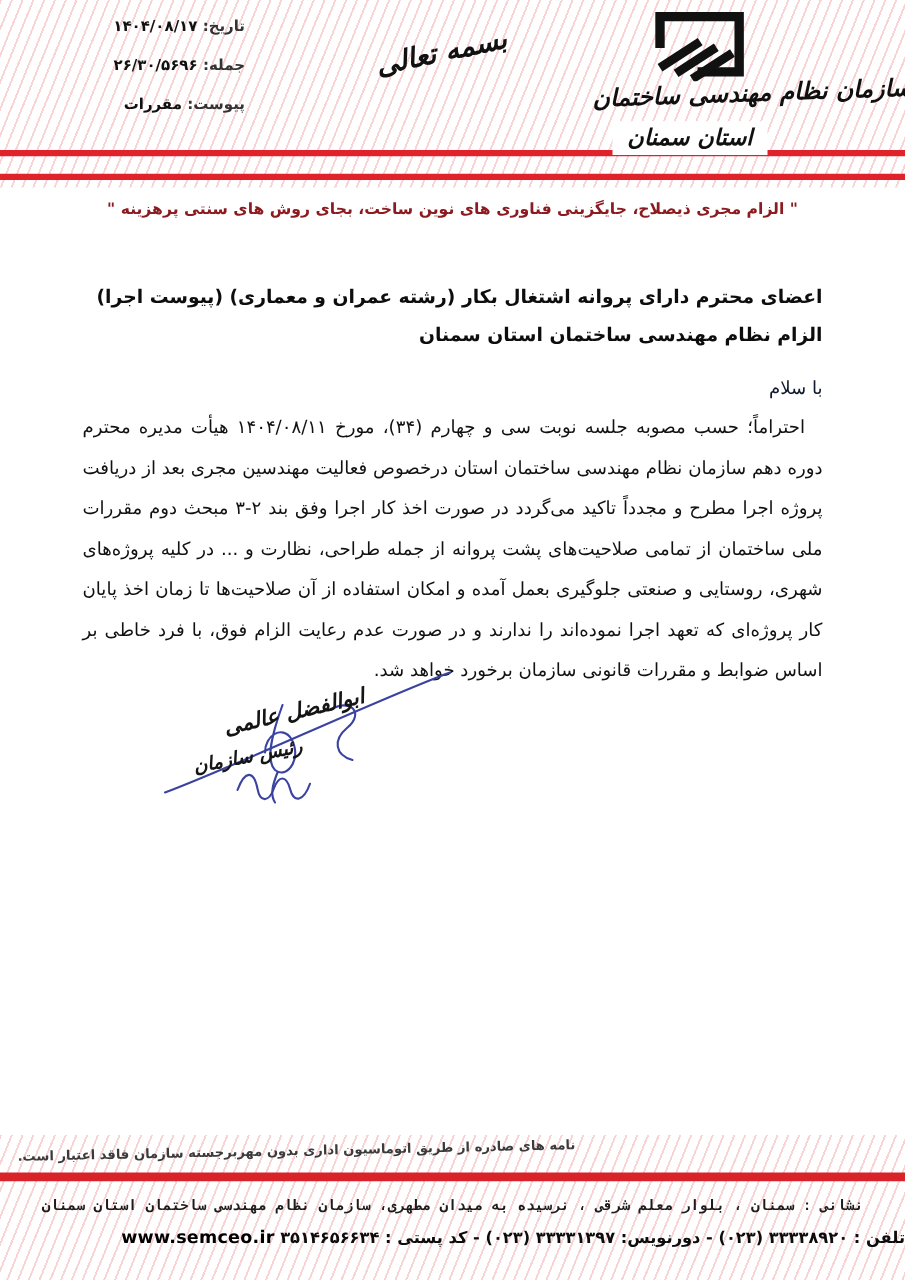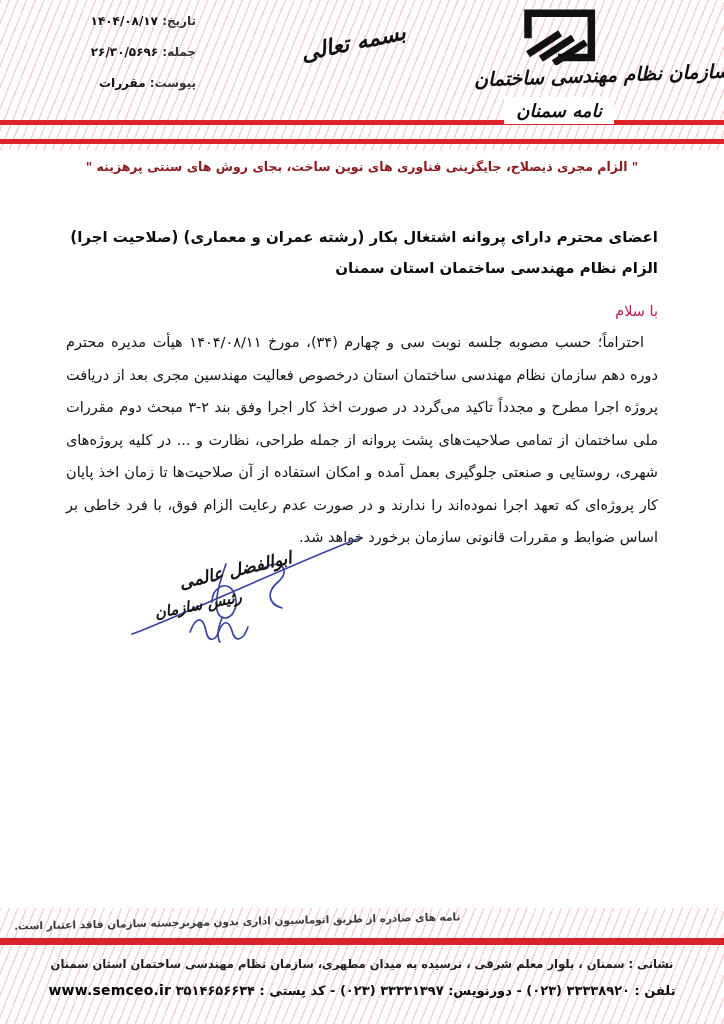--- a/index.html
+++ b/index.html
@@ -53,21 +53,21 @@
     font-size:12.5px; font-weight:bold; color:#8c1b20;
   }
 
   .recipient {
     position:absolute; top:222px; right:66px; left:66px;
     direction:rtl; text-align:right;
     font-size:15px; font-weight:bold; line-height:31px; color:#0d0d0d;
   }
   .salutation {
     position:absolute; top:303px; right:66px;
-    direction:rtl; font-size:14.5px; color:#be185d;
+    direction:rtl; font-size:14.5px; color:#0f172a;
   }
   .body-text {
     position:absolute; top:326px; right:66px; left:66px;
     direction:rtl; text-align:justify; text-indent:14px;
     font-size:14.5px; line-height:32.5px; color:#111;
   }
 
   .signature { position:absolute; top:534px; left:126px; width:240px; height:120px; z-index:3; }
   .signature svg { position:absolute; top:0; left:0; }
   .signer-name {
@@ -81,25 +81,25 @@
     transform:rotate(-11deg); white-space:nowrap;
   }
 
   .disclaimer {
     position:absolute; top:915px; left:14px; direction:rtl;
     font-size:10.5px; font-weight:600; color:#3b3b3b;
     transform:rotate(-1.2deg); white-space:nowrap;
   }
   .address-line {
     position:absolute; top:957px; left:0; width:724px; direction:rtl;
-    text-align:center; font-size:11.5px; font-weight:bold; color:#1c1c1c;
+    text-align:center; font-size:11.5px; font-weight:bold; color:#1c1c1c;font-family:Liberation Mono, monospace;
   }
   .contact-line {
     position:absolute; top:982px; left:0; width:724px; direction:rtl;
-    text-align:center; font-size:13px; font-weight:bold; color:#0d0d0d;
+    font-size:13px; font-weight:bold; color:#0d0d0d;
   }
   .website { direction:ltr; unicode-bidi:embed; font-size:14px; font-weight:bold; color:#000; letter-spacing:0.2px; }
 </style>
 </head>
 <body>
 
 <div class="page">
 
   <div class="hatch hatch-top"></div>
   <div class="hatch hatch-bottom"></div>
@@ -127,26 +127,26 @@
     <svg width="84" height="60" viewBox="0 0 100 72" aria-hidden="true">
       <path d="M14 40 L14 10 L90 10 L90 63 L50 63" fill="none" stroke="#111" stroke-width="9"></path>
       <g fill="#111" transform="rotate(-33 50 52)">
         <rect x="16" y="34" width="46" height="8.5"></rect>
         <rect x="26" y="47" width="46" height="8.5"></rect>
         <rect x="36" y="60" width="46" height="8.5"></rect>
       </g>
     </svg>
   </div>
   <div class="org-name">سازمان نظام مهندسی ساختمان</div>
-  <div class="province-label">نامه سمنان</div>
+  <div class="province-label">استان سمنان</div>
 
   <div class="slogan">" الزام مجری ذیصلاح، جایگزینی فناوری های نوین ساخت، بجای روش های سنتی پرهزینه "</div>
 
   <div class="recipient">
-    <div>اعضای محترم دارای پروانه اشتغال بکار (رشته عمران و معماری) (صلاحیت اجرا)</div>
+    <div>اعضای محترم دارای پروانه اشتغال بکار (رشته عمران و معماری) (پیوست اجرا)</div>
     <div>الزام نظام مهندسی ساختمان استان سمنان</div>
   </div>
 
   <div class="salutation">با سلام</div>
   <div class="body-text">احتراماً؛ حسب مصوبه جلسه نوبت سی و چهارم (۳۴)، مورخ ۱۴۰۴/۰۸/۱۱ هیأت مدیره محترم دوره دهم سازمان نظام مهندسی ساختمان استان درخصوص فعالیت مهندسین مجری بعد از دریافت پروژه اجرا مطرح و مجدداً تاکید می‌گردد در صورت اخذ کار اجرا وفق بند ۲-۳ مبحث دوم مقررات ملی ساختمان از تمامی صلاحیت‌های پشت پروانه از جمله طراحی، نظارت و ... در کلیه پروژه‌های شهری، روستایی و صنعتی جلوگیری بعمل آمده و امکان استفاده از آن صلاحیت‌ها تا زمان اخذ پایان کار پروژه‌ای که تعهد اجرا نموده‌اند را ندارند و در صورت عدم رعایت الزام فوق، با فرد خاطی بر اساس ضوابط و مقررات قانونی سازمان برخورد خواهد شد.</div>
 
   <div class="signature">
     <svg width="240" height="120" viewBox="0 0 240 120" aria-hidden="true">
       <g fill="none" stroke="#3b43a0" stroke-width="1.7" stroke-linecap="round">
         <path d="M6 100 C 60 80, 175 26, 234 4"></path>

